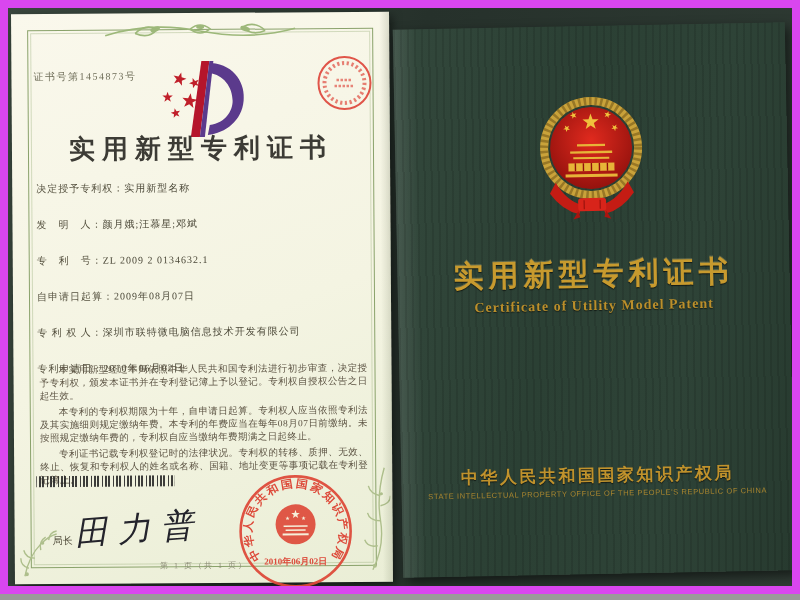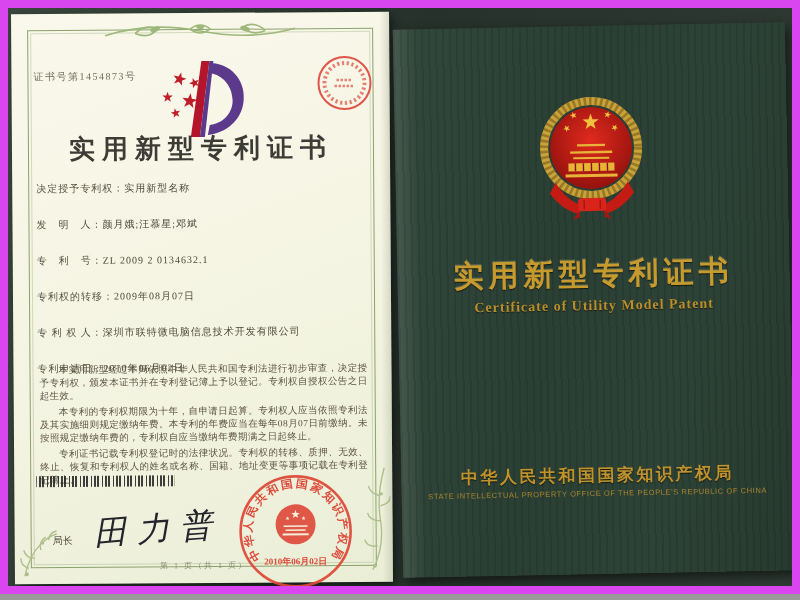--- a/index.html
+++ b/index.html
@@ -24,21 +24,21 @@
   .fields{position:absolute;top:168px;left:24px;right:20px;}
   .field-line{font-size:10px;color:#55513f;margin-bottom:22px;letter-spacing:1px;white-space:nowrap;}
   .field-line .val{color:#4d4a3a;}
   .paragraphs{position:absolute;top:350px;left:26px;right:24px;}
   .paragraphs p{margin:0 0 3px 0;font-size:9.5px;line-height:13px;color:#5d5444;
                 text-indent:2em;text-align:justify;letter-spacing:.4px;}
   .barcode{position:absolute;top:462px;left:22px;width:138px;height:11px;opacity:.85;
      background:repeating-linear-gradient(90deg,#1d1d1d 0 1px,transparent 1px 3px,
        #1d1d1d 3px 5px,transparent 5px 6px,#1d1d1d 6px 8px,transparent 8px 11px);}
   .signer{position:absolute;top:498px;left:38px;white-space:nowrap;}
-  .signer .role{font-size:10px;color:#55513f;margin-right:21px;vertical-align:middle;}
+  .signer .role{font-size:10px;color:#55513f;margin-right:2px;vertical-align:middle;}
   .signer .sig{display:inline-block;font-size:33px;color:#24242c;font-style:italic;
                letter-spacing:10px;transform:rotate(-4deg);transform-origin:left center;
                font-family:"DejaVu Serif",serif;}
   .big-seal{position:absolute;top:460px;left:222px;}
   .page-footer{position:absolute;bottom:12px;left:0;width:100%;text-align:center;
                font-size:8px;color:#8d8c78;letter-spacing:2px;}
   .sprig-bl{position:absolute;left:4px;bottom:6px;}
   .sprig-br{position:absolute;right:2px;bottom:8px;}
   .page-edge-shade{position:absolute;top:0;right:0;bottom:0;width:10px;
      background:linear-gradient(90deg,transparent,rgba(90,100,70,.18));}
@@ -123,21 +123,21 @@
           <line x1="19" y1="32" x2="39" y2="32" stroke-dasharray="2.5 1.5"></line>
         </g>
       </svg>
 
       <div class="page-title">实用新型专利证书</div>
 
       <div class="fields">
         <div class="field-line"><span>决定授予专利权：</span><span class="val">实用新型名称</span></div>
         <div class="field-line"><span>发　明　人：</span><span class="val">颜月娥;汪慕星;邓斌</span></div>
         <div class="field-line"><span>专　利　号：</span><span class="val">ZL 2009 2 0134632.1</span></div>
-        <div class="field-line"><span>专利权的转移：</span><span class="val">2009年08月07日</span></div>
+        <div class="field-line"><span>自申请日起算：</span><span class="val">2009年08月07日</span></div>
         <div class="field-line"><span>专 利 权 人：</span><span class="val">深圳市联特微电脑信息技术开发有限公司</span></div>
         <div class="field-line"><span>专利申请日：</span><span class="val">2010年06月02日</span></div>
       </div>
 
       <div class="paragraphs">
         <p>本实用新型经过本局依照中华人民共和国专利法进行初步审查，决定授予专利权，颁发本证书并在专利登记簿上予以登记。专利权自授权公告之日起生效。</p>
         <p>本专利的专利权期限为十年，自申请日起算。专利权人应当依照专利法及其实施细则规定缴纳年费。本专利的年费应当在每年08月07日前缴纳。未按照规定缴纳年费的，专利权自应当缴纳年费期满之日起终止。</p>
         <p>专利证书记载专利权登记时的法律状况。专利权的转移、质押、无效、终止、恢复和专利权人的姓名或名称、国籍、地址变更等事项记载在专利登记簿上。</p>
       </div>
 

